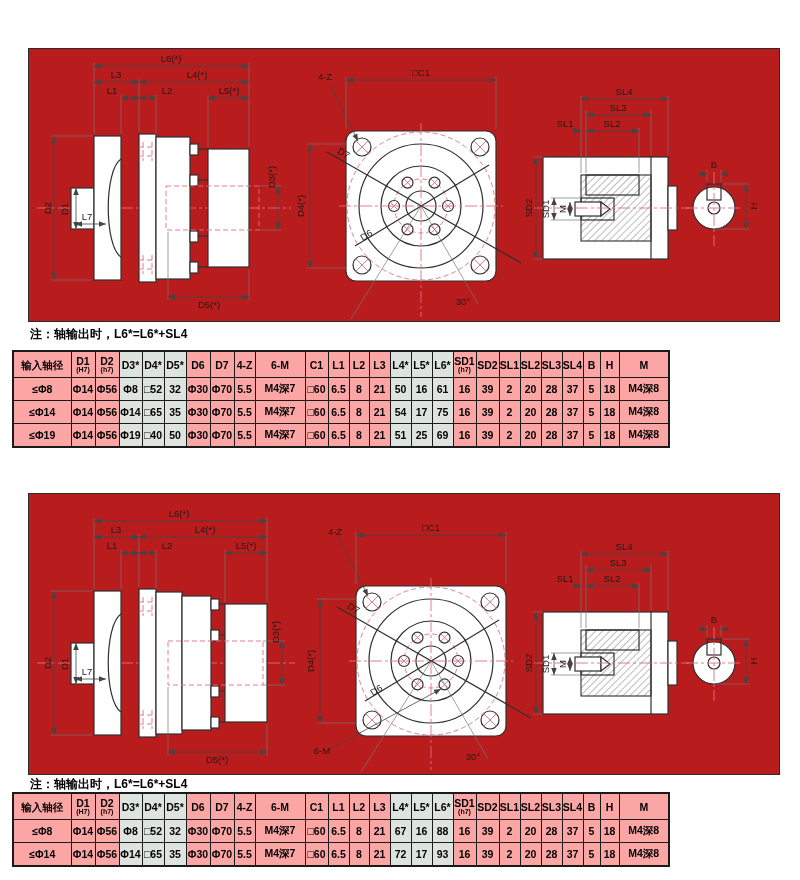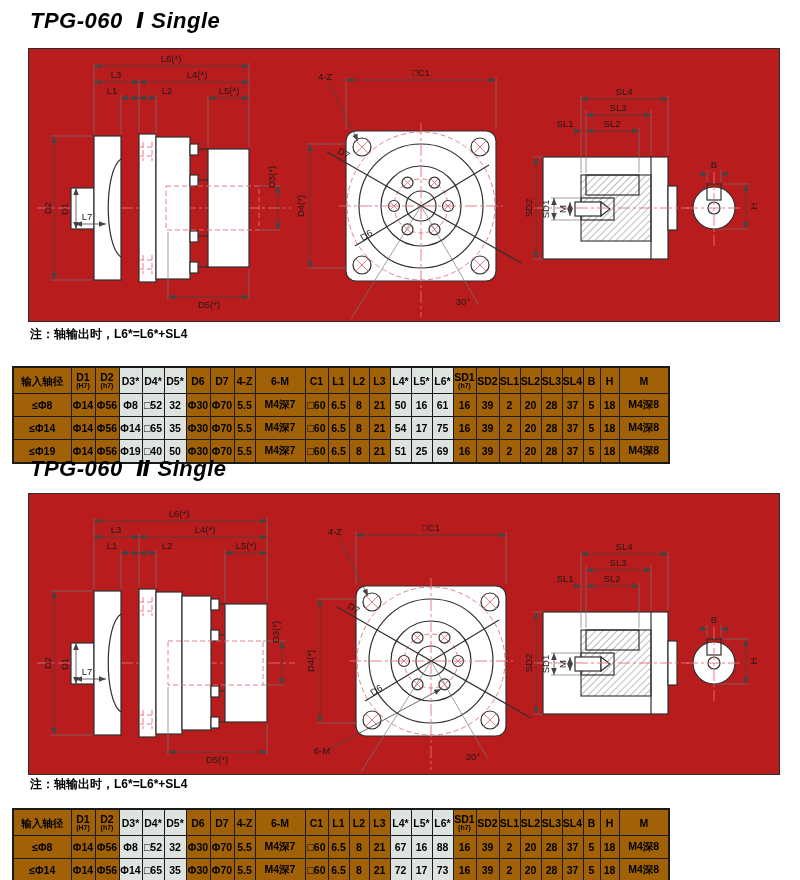--- a/index.html
+++ b/index.html
@@ -13,34 +13,33 @@
   
   .ol{stroke:#2f2f2f;stroke-width:1.2;fill:none;}
   .of{fill:#fff;}
   .dl{stroke:#444;stroke-width:.8;fill:none;}
   .xl{stroke:#777;stroke-width:.7;fill:none;}
   .pc{stroke:#e0707e;stroke-width:.9;fill:none;stroke-dasharray:12 3 3 3;}
   .pd{stroke:#e0707e;stroke-width:.9;fill:none;stroke-dasharray:5 3;}
   .px{stroke:#e0707e;stroke-width:.9;fill:none;}
   .dt{font-size:9.5px;fill:#1c1c1c;font-family:"Liberation Sans","DejaVu Sans",sans-serif;}
   
-  .spec{position:absolute;left:12px;border-collapse:collapse;table-layout:fixed;background:#a16207;
-        border:2px solid #1a1a1a;margin-top:16px;}
+  .spec{position:absolute;left:12px;border-collapse:collapse;table-layout:fixed;background:#fca5a5;
+        border:2px solid #1a1a1a;}
   .spec th,.spec td{border:1px solid #1a1a1a;text-align:center;vertical-align:middle;padding:0;
         font-weight:bold;font-size:10.5px;color:#000;height:22px;overflow:hidden;white-space:nowrap;}
   .spec thead th{height:25px;line-height:10px;}
   .spec .hl{background:#dde3df;}
   .hs{display:block;font-size:7px;line-height:7px;font-weight:bold;}
 </style>
 </head>
 <body>
 
 <div class="page">
 
-  <div class="title" style="top:8px">TPG-060  Ⅰ Single</div>
 
   <div class="dbox" style="top:48px;height:272px">
   <svg viewBox="0 0 750 272" width="750" height="272">
     <defs>
       <marker id="ar1" markerUnits="userSpaceOnUse" markerWidth="8" markerHeight="8" refX="7" refY="4" orient="auto-start-reverse">
             <path d="M0,1.2 L7,4 L0,6.8 Z" fill="#444"></path>
           </marker>
       <pattern id="h1" width="5" height="5" patternUnits="userSpaceOnUse" patternTransform="rotate(45)">
             <line x1="0" y1="0" x2="0" y2="5" stroke="#555" stroke-width=".8"></line>
           </pattern>
@@ -339,21 +338,20 @@
           <td>20</td>
           <td>28</td>
           <td>37</td>
           <td>5</td>
           <td>18</td>
           <td>M4深8</td>
         </tr>
       </tbody>
     </table>
 
-  <div class="title" style="top:456px">TPG-060  Ⅱ Single</div>
 
   <div class="dbox" style="top:493px;height:280px">
   <svg viewBox="0 0 750 280" width="750" height="280">
     <defs>
       <marker id="ar2" markerUnits="userSpaceOnUse" markerWidth="8" markerHeight="8" refX="7" refY="4" orient="auto-start-reverse">
             <path d="M0,1.2 L7,4 L0,6.8 Z" fill="#444"></path>
           </marker>
       <pattern id="h2" width="5" height="5" patternUnits="userSpaceOnUse" patternTransform="rotate(45)">
             <line x1="0" y1="0" x2="0" y2="5" stroke="#555" stroke-width=".8"></line>
           </pattern>
@@ -614,21 +612,21 @@
           <td>Φ30</td>
           <td>Φ70</td>
           <td>5.5</td>
           <td>M4深7</td>
           <td>□60</td>
           <td>6.5</td>
           <td>8</td>
           <td>21</td>
           <td class="hl">72</td>
           <td class="hl">17</td>
-          <td class="hl">73</td>
+          <td class="hl">93</td>
           <td>16</td>
           <td>39</td>
           <td>2</td>
           <td>20</td>
           <td>28</td>
           <td>37</td>
           <td>5</td>
           <td>18</td>
           <td>M4深8</td>
         </tr>

